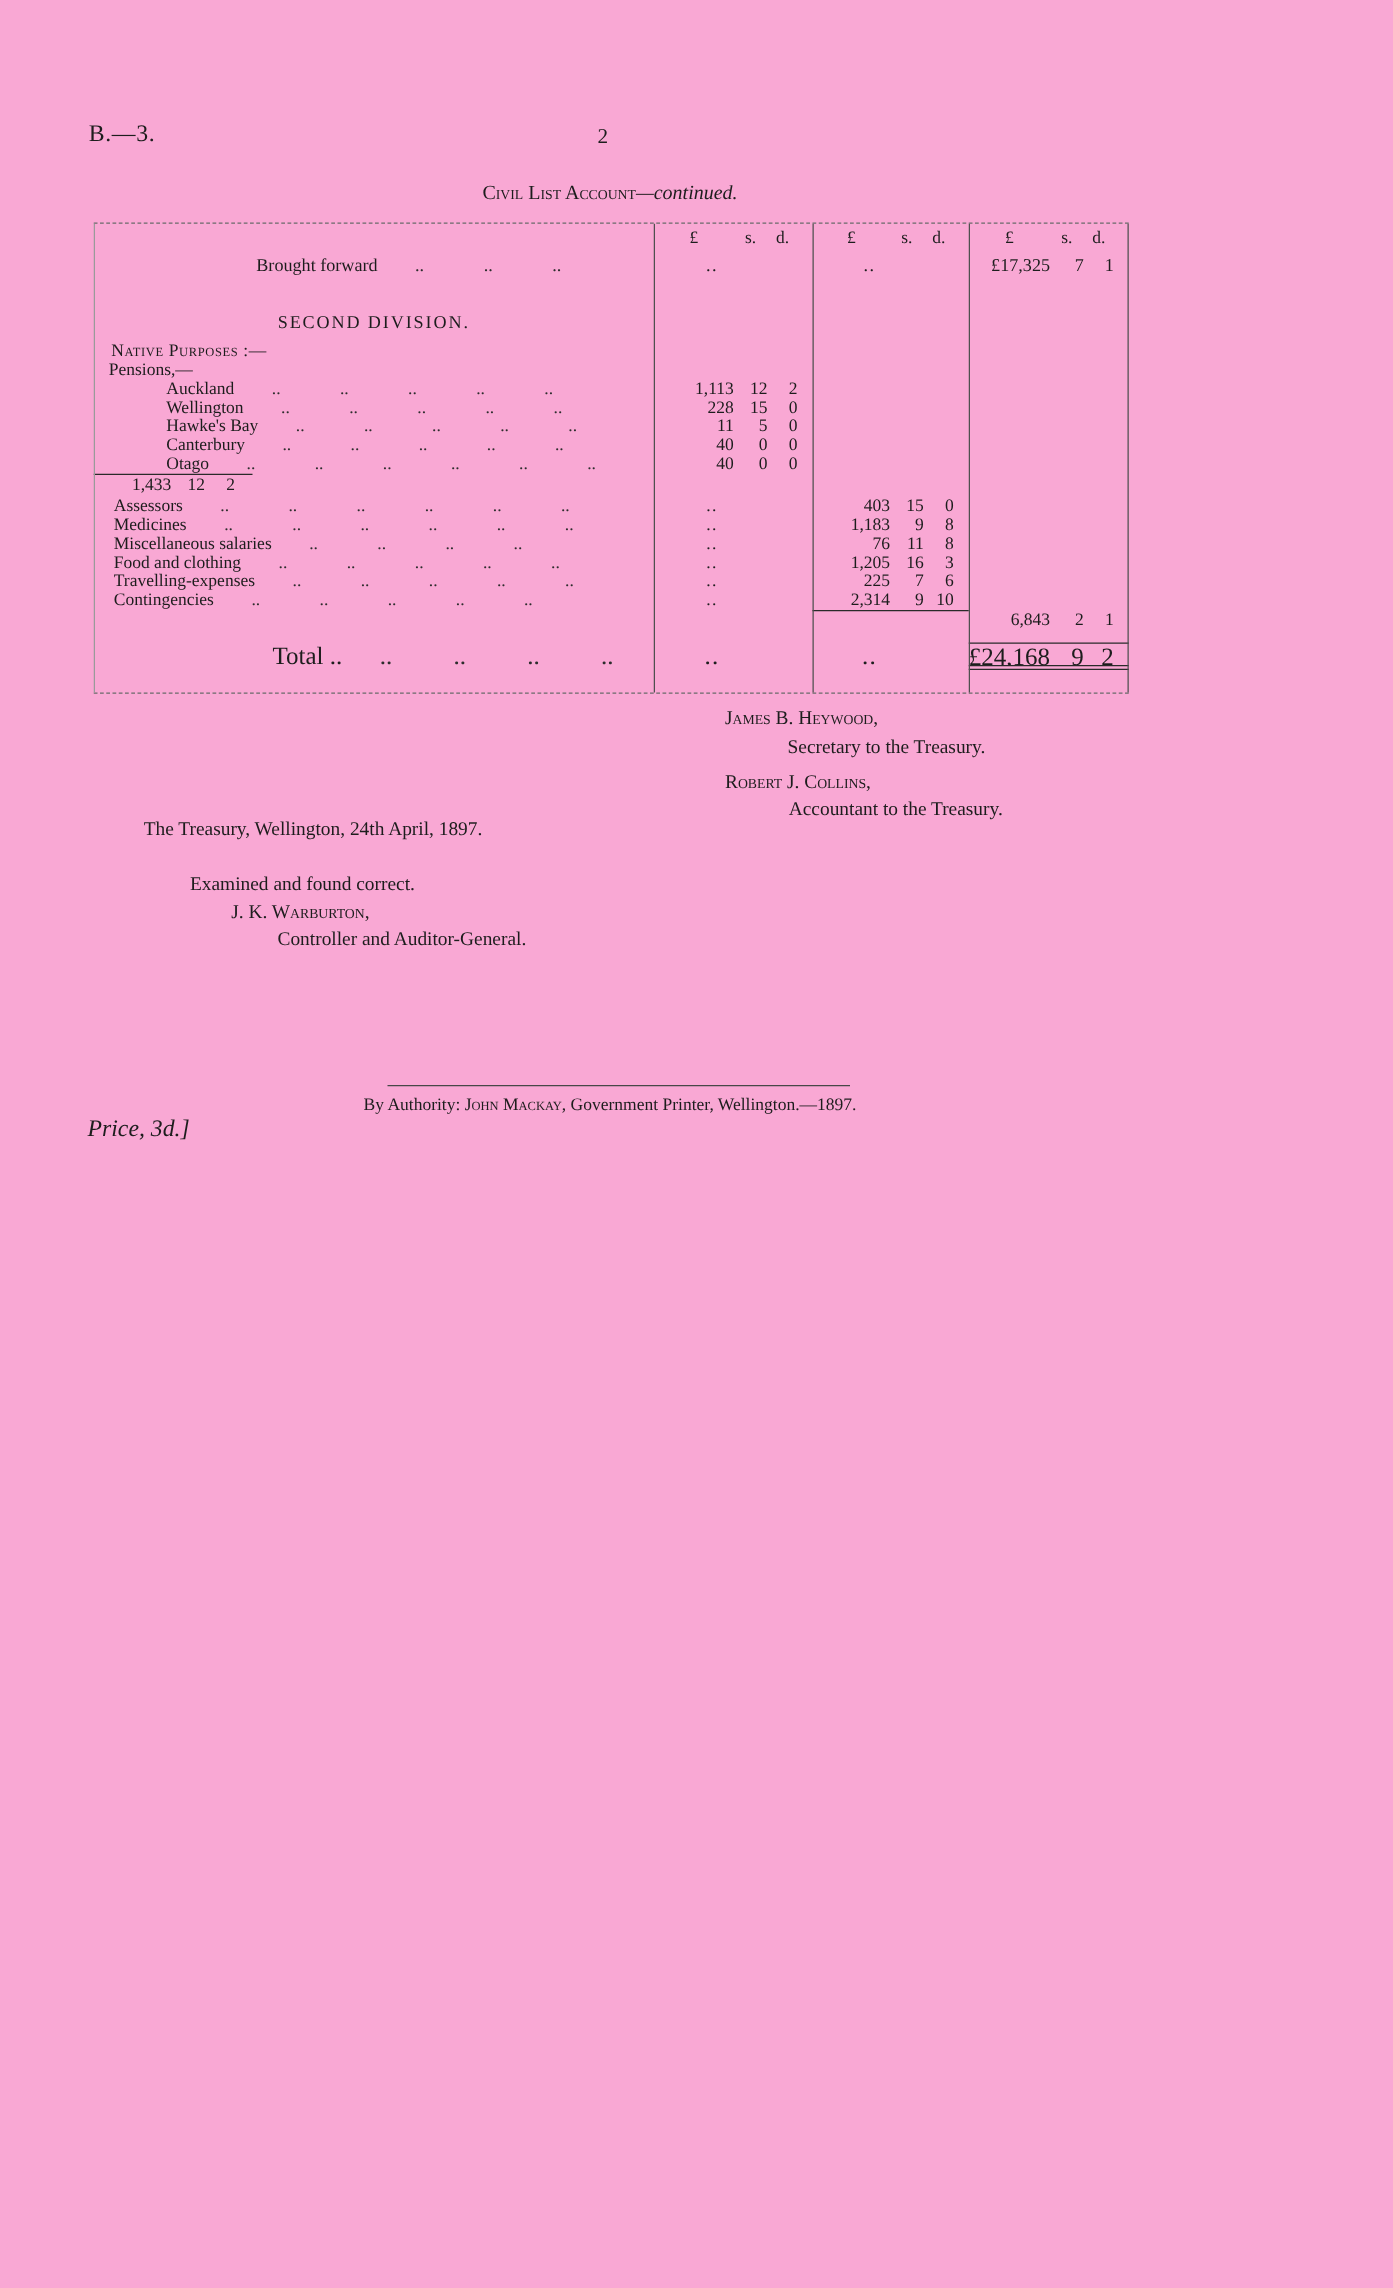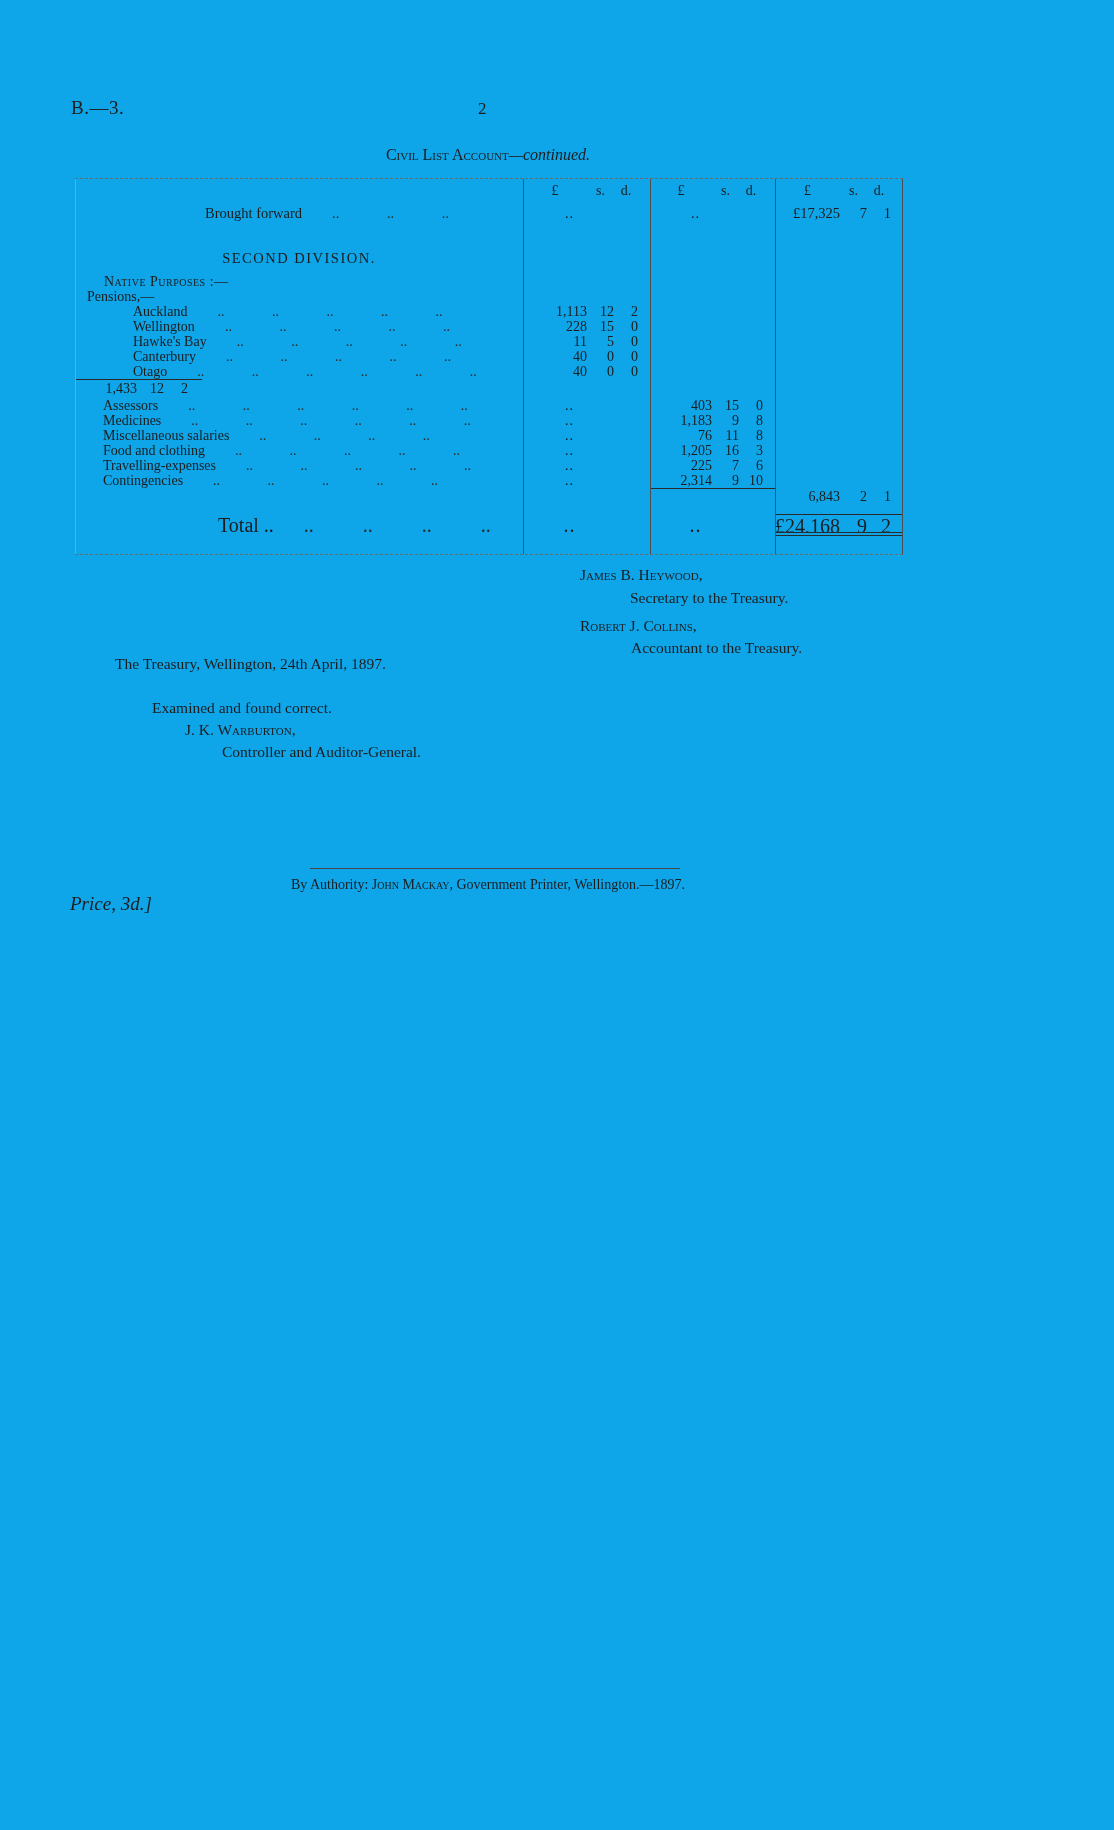--- a/index.html
+++ b/index.html
@@ -1,19 +1,19 @@
 <!DOCTYPE html>
 <html><head>
 <meta charset="utf-8">
 <style>
   * { margin:0; padding:0; box-sizing:border-box; }
   html,body { background:#ffffff; }
   .page {
     position:relative; width:1114px; height:1830px;
-    background:#0ea5e9; color:#1d1d1d;
+    background:#f9a8d4; color:#1d1d1d;
     font-family:"Liberation Serif","DejaVu Serif",serif;
     overflow:hidden;
   }
   .centered { position:absolute; left:0; width:976px; text-align:center; }
 
   .doc-ref { position:absolute; left:71px; top:97px; font-size:19px; letter-spacing:0.5px; }
   .page-num { position:absolute; left:478px; top:99px; font-size:17px; }
   .title { top:146px; font-size:16px; }
   .sc { font-variant:small-caps; }
   .it { font-style:italic;margin-top:20px; }
@@ -44,24 +44,24 @@
 
   .r-header { height:24px; line-height:24px; font-size:14px; }
   .r-header .mp, .r-header .ms, .r-header .md { text-align:center; }
   .r-brought { height:20px; line-height:20px; font-size:14.5px; }
   .r-brought .cdesc { padding-left:130px; }
   .r-gap { height:24px; }
   .r-gap2 { height:8px; }
   .r-division { height:22px; line-height:22px; font-size:14.5px; }
   .r-division .cdesc { display:block; text-align:center; padding-left:0; letter-spacing:1.5px; }
   .r-natpurp { height:20px; }
-  .r-natpurp .cdesc { padding-left:29px; font-variant:small-caps; letter-spacing:0.5px; }
+  .r-natpurp .cdesc { padding-left:14px; font-variant:small-caps; letter-spacing:0.5px; }
   .r-sub1 .cdesc { padding-left:12px; }
   .r-pension .cdesc { padding-left:58px; }
-  .r-item .cdesc { padding-left:28px; }
+  .r-item .cdesc { padding-left:16px; }
   .r-subtotal1 { height:19px; line-height:17px;flex-direction:column; }
   .r-subtotal1 .mc1 { border-bottom:1px solid #2a2a2a; }
   .r-subtotal2 { height:18px; line-height:18px; }
   .r-subtotal2 .mc2 { border-top:1px solid #2a2a2a; }
   .r-total { height:22px; line-height:22px; font-size:20px; }
   .r-total .cdesc { padding-left:143px; }
   .r-total .mc3 { border-top:1px solid #2a2a2a; border-bottom:4px double #2a2a2a; }
 
   
   .abs { position:absolute; }

